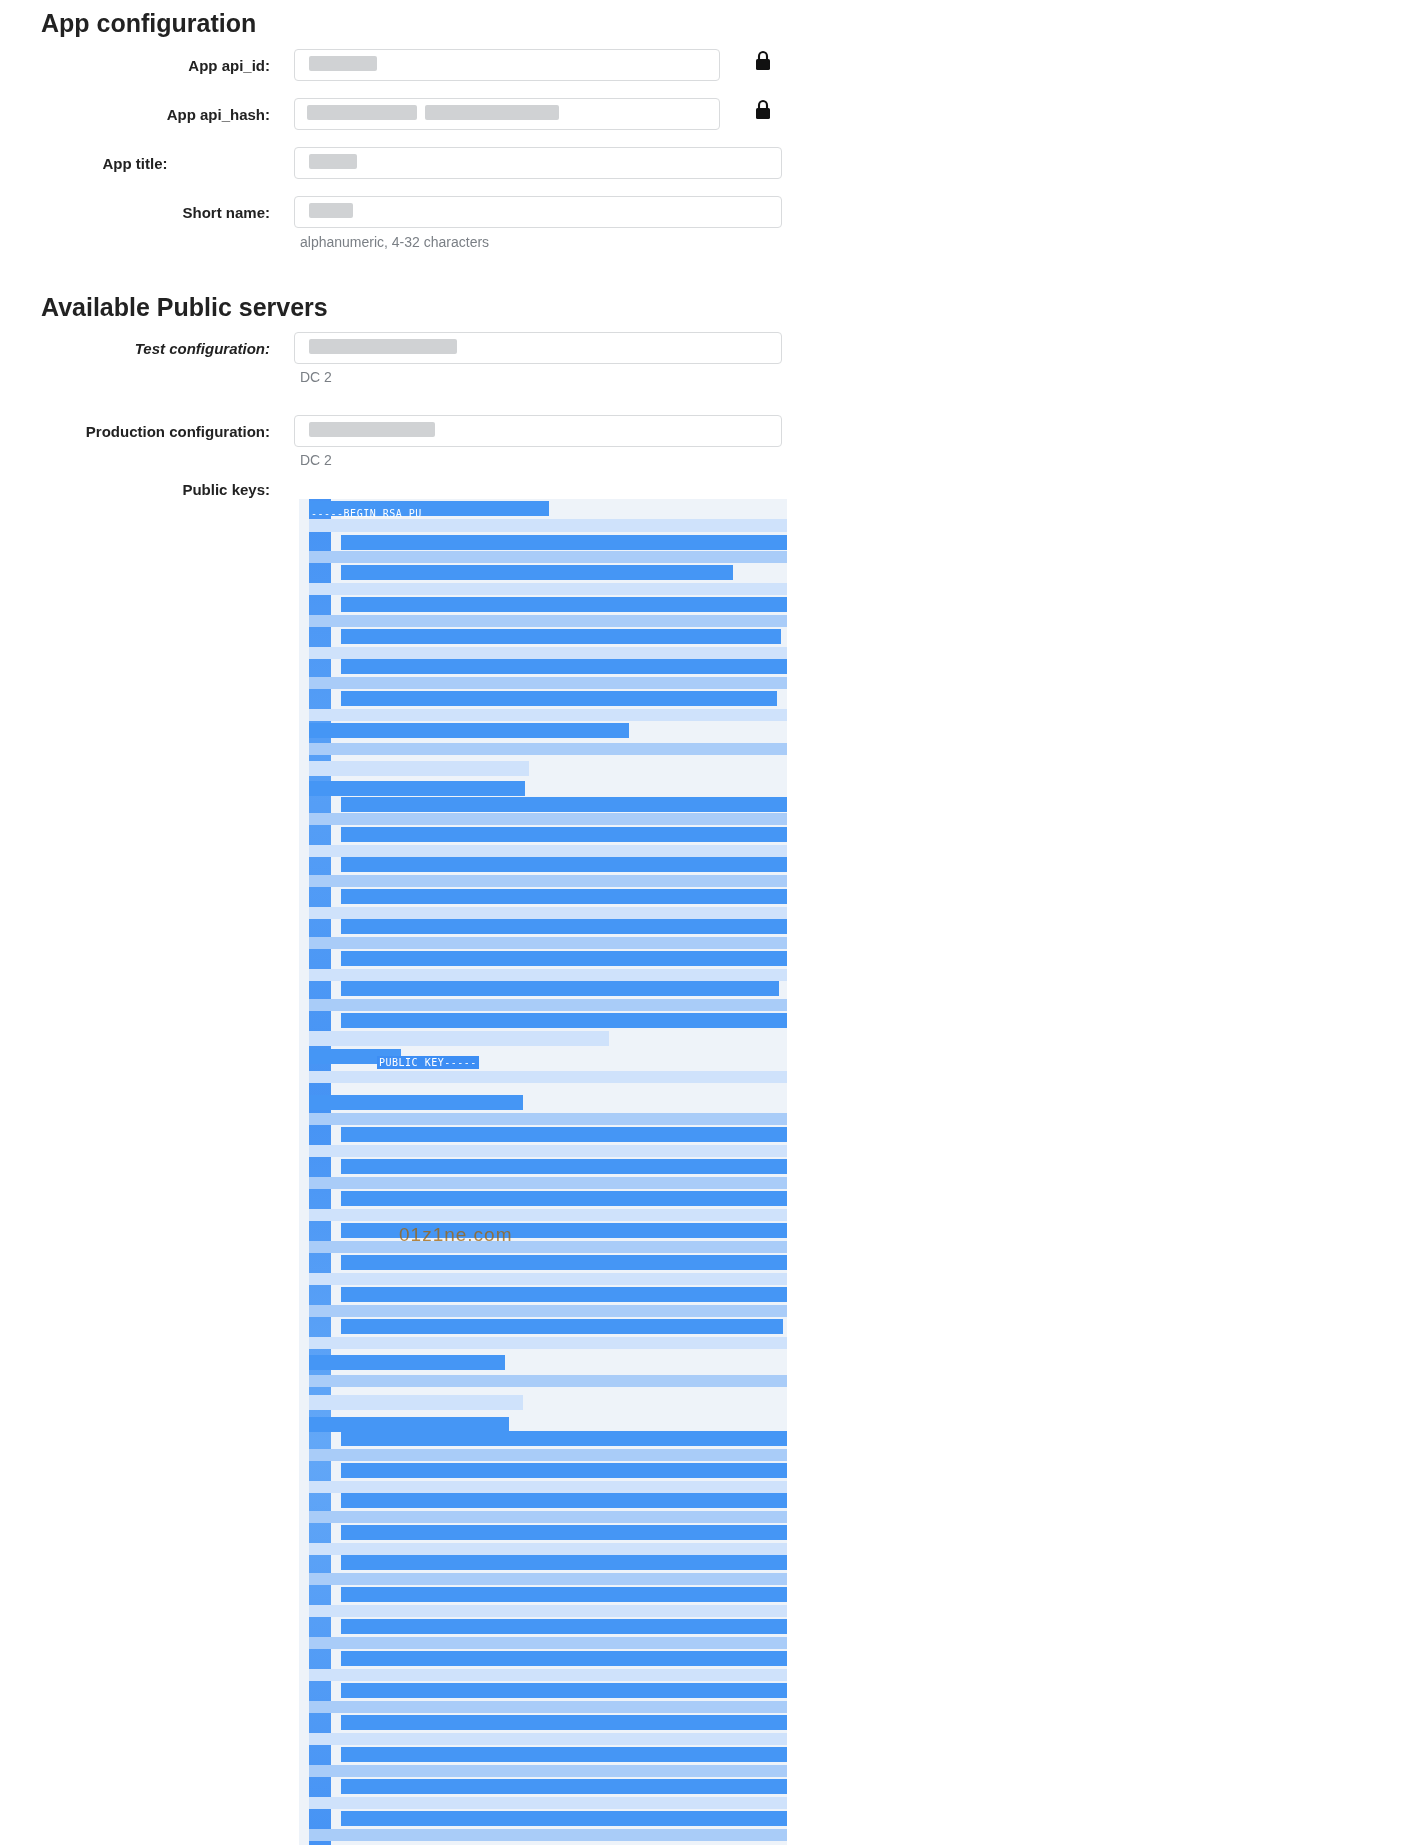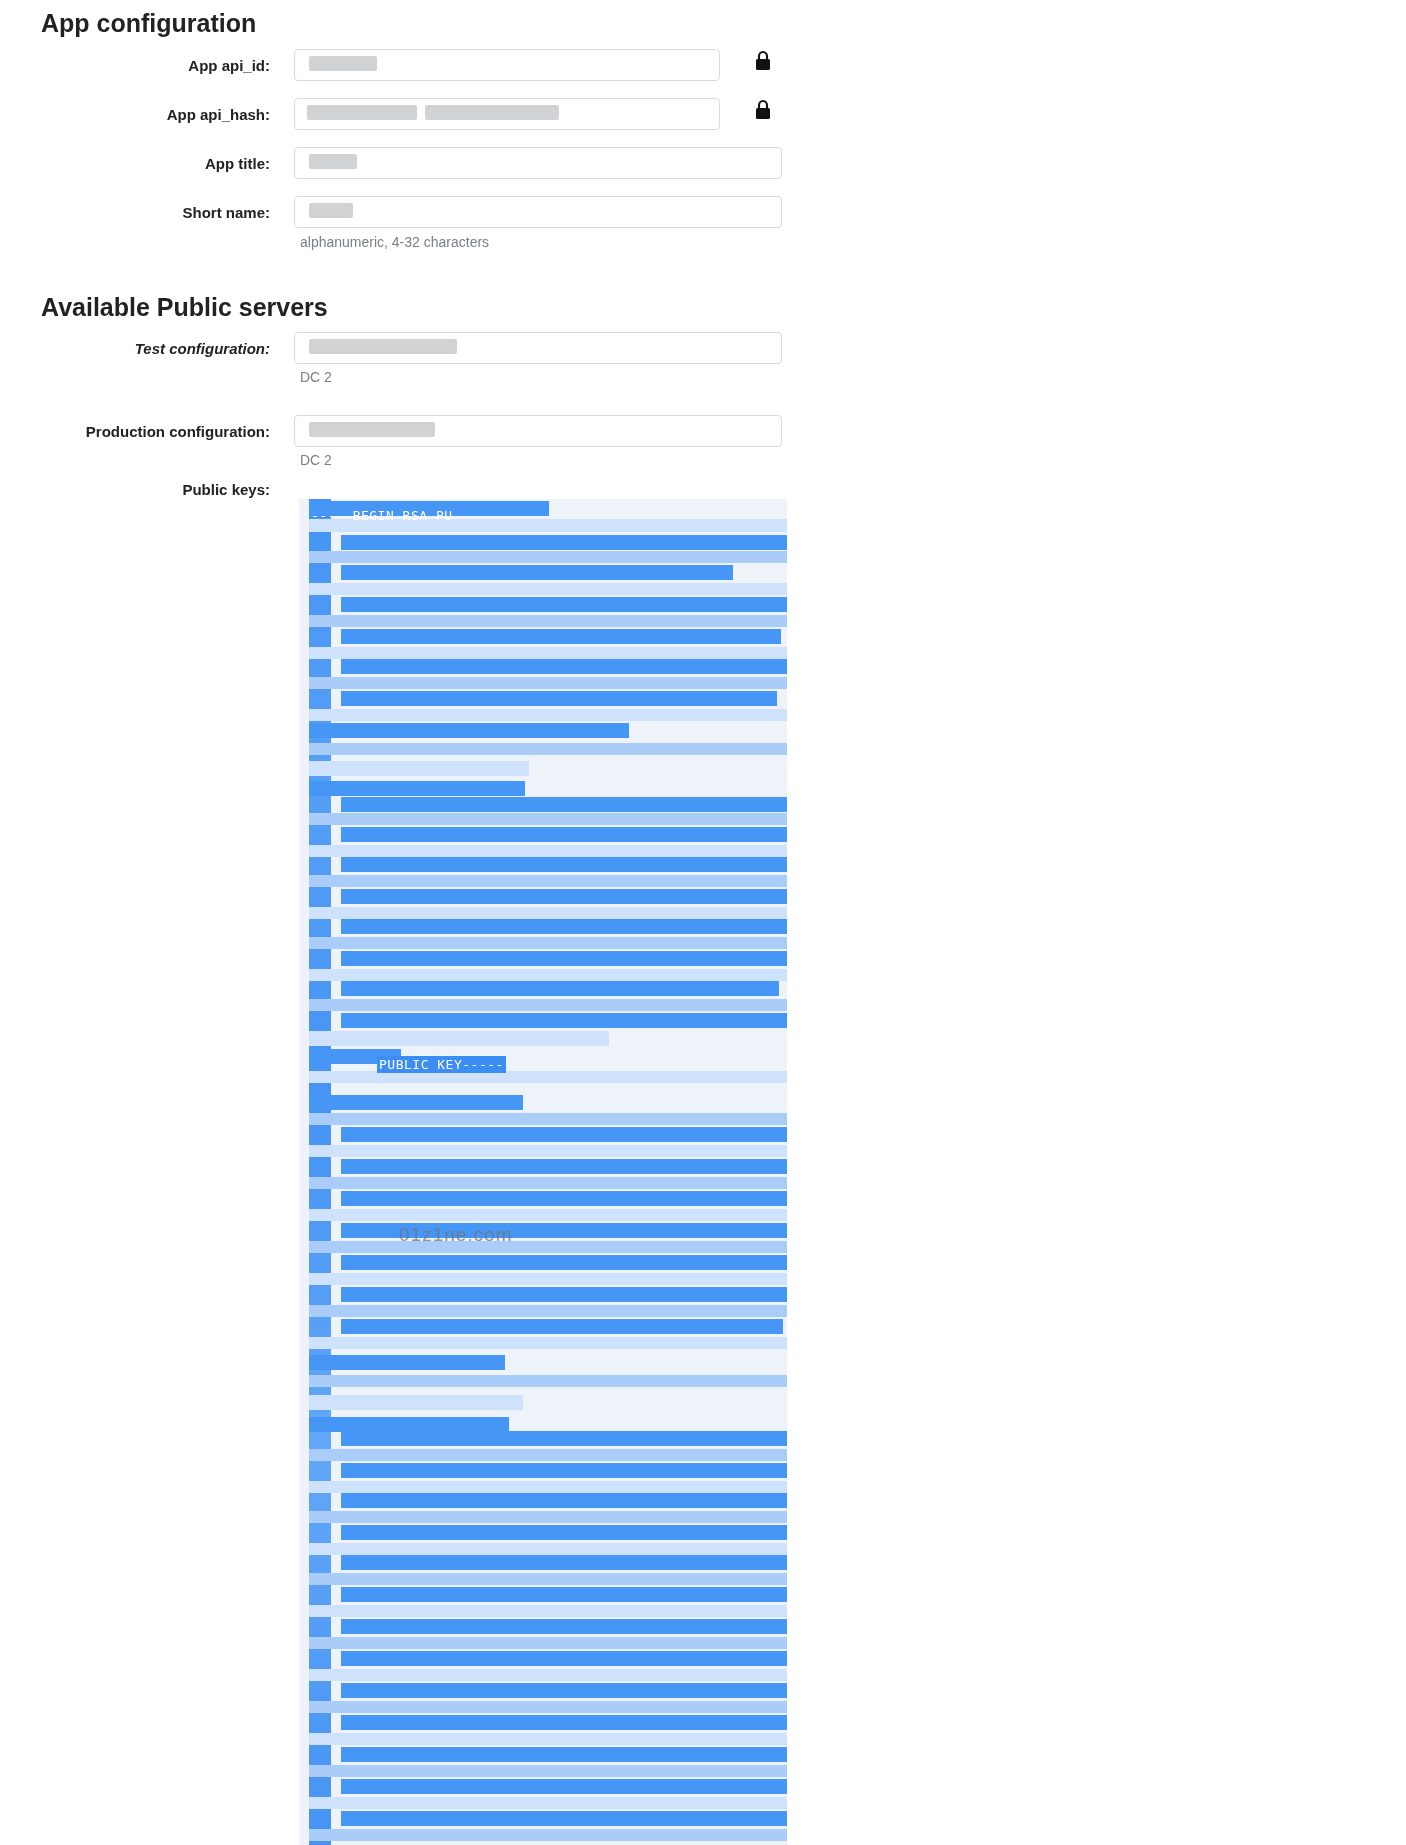--- a/index.html
+++ b/index.html
@@ -110,41 +110,41 @@
     left: 10px;
     top: 0;
     width: 22px;
     height: 100%;
     background: linear-gradient(180deg,#3d8ef4 0%, #4f9bf6 20%, #3d8ef4 45%, #5ba3f7 70%, #3d8ef4 100%);
     opacity: .95;
   }
   .key-text {
     position: absolute;
     font-family: "DejaVu Sans Mono", monospace;
-    font-size: 13px;
+    font-size: 10px;
     color: #ffffff;
     letter-spacing: 0.5px;
     white-space: nowrap;
   }
   .key-text.begin {
     left: 12px;
     top: 9px;
   }
   .key-text.end {
     left: 78px;
     top: 557px;
     background: #3d8ef4;
     padding: 1px 2px;
   }
   .watermark {
     position: absolute;
     left: 100px;
     top: 725px;
     font-size: 19px;
-    color: #737373;
+    color: #a16207;
     opacity: .75;
     letter-spacing: 1px;
     font-family: "Liberation Sans", sans-serif;
   }
 </style>
 </head>
 <body>
 
 <div class="page">
 
@@ -173,21 +173,21 @@
     </div>
   </div>
   <span class="lock-icon" style="left:754px; top:99px;">
     <svg width="18" height="22" viewBox="0 0 18 22" aria-hidden="true">
       <path d="M5 9V6.2C5 3.9 6.8 2 9 2s4 1.9 4 4.2V9" fill="none" stroke="#111111" stroke-width="2.1"></path>
       <rect x="2" y="9" width="14" height="11" rx="1.6" fill="#111111"></rect>
     </svg>
   </span>
 
   <div class="field-row" style="left:0px; top:147px; width:790px;">
-    <div class="field-label" style="width:270px; padding-top:7px;">App title:</div>
+    <div class="field-label" style="width:270px; padding-top:7px;text-align:center;">App title:</div>
     <div style="position:relative; margin-left:24px;">
       <input class="field-input" style="width: 488px;" value="">
       <span class="redact" style="left:15px; top:7px; width:48px; height:15px;"></span>
     </div>
   </div>
 
   <div class="field-row" style="left:0px; top:196px; width:790px;">
     <div class="field-label" style="width:270px; padding-top:7px;">Short name:</div>
     <div style="position:relative; margin-left:24px;">
       <input class="field-input" style="width: 488px;" value="">

